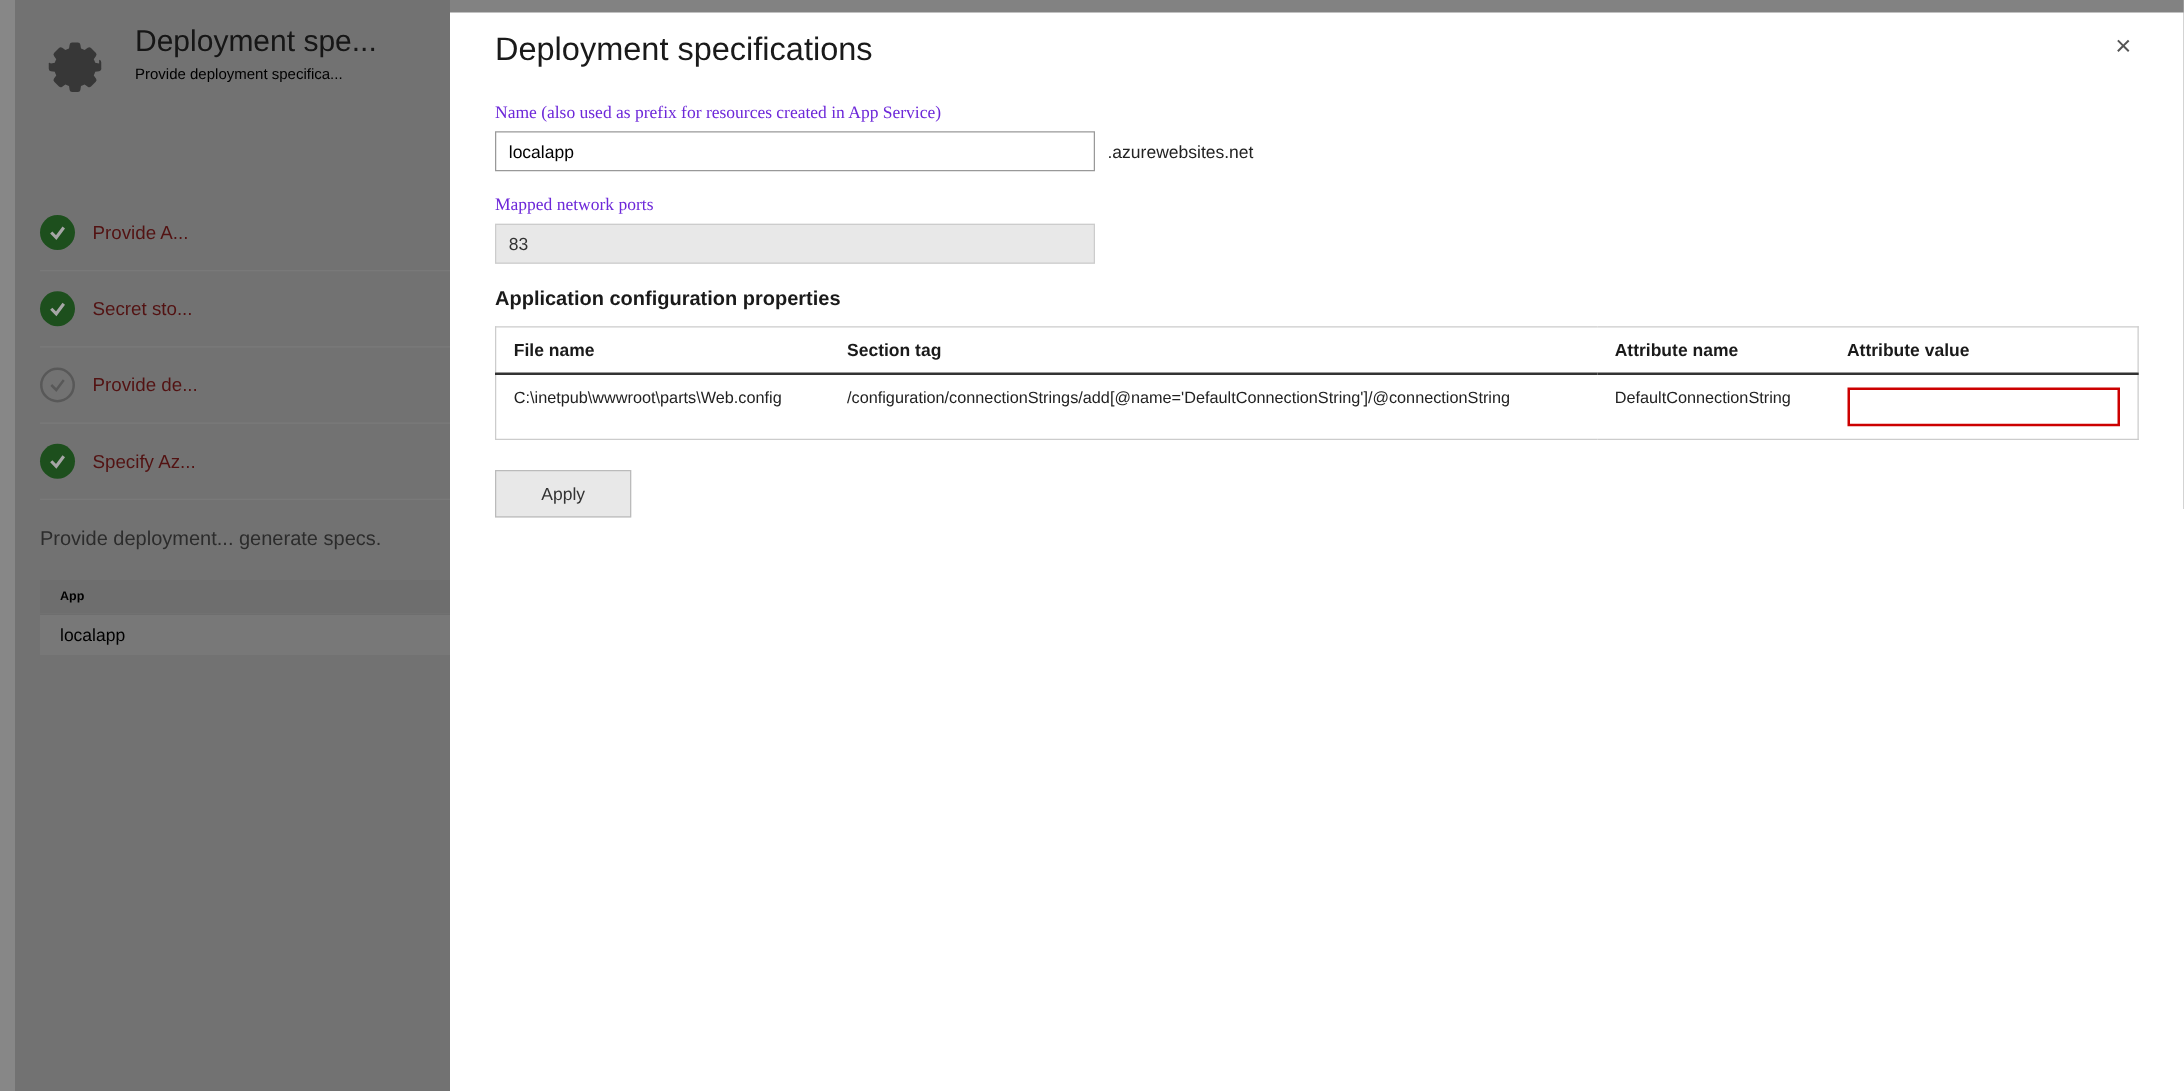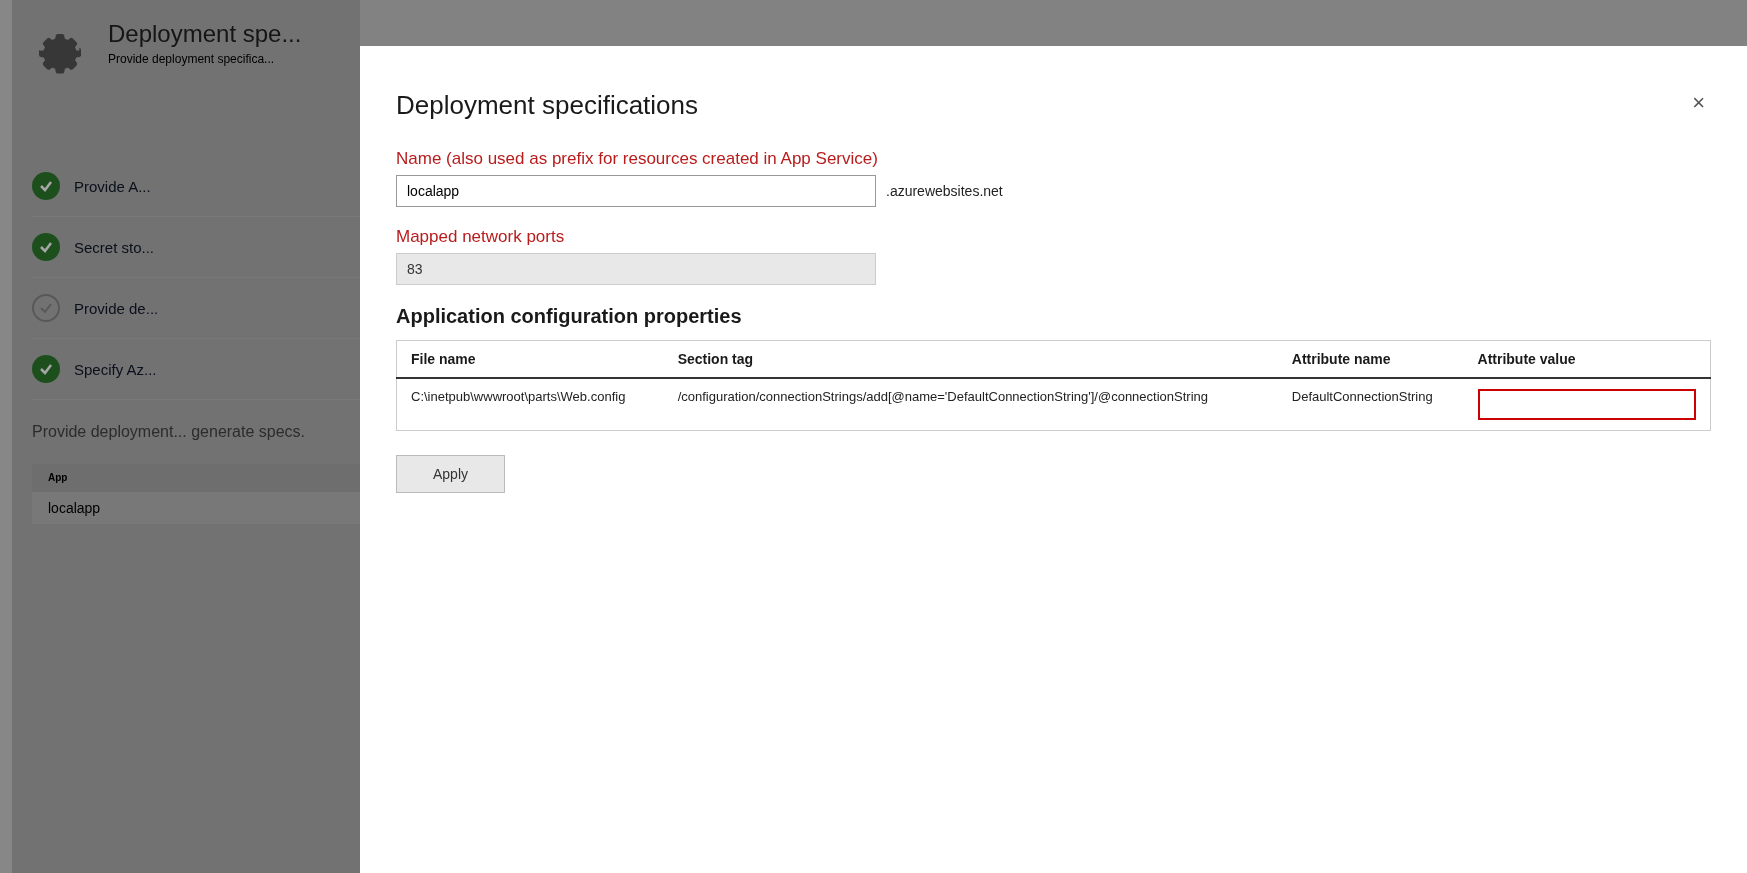--- a/index.html
+++ b/index.html
@@ -90,21 +90,21 @@
       border-radius: 50%;
       border: 2px solid #888;
       display: flex;
       align-items: center;
       justify-content: center;
       flex-shrink: 0;
     }
 
     .step-label {
       font-size: 15px;
-      color: #0f172a;
+      color: #7f1d1d;
     }
 
     .bg-content-area {
       position: absolute;
       top: 0;
       left: 360px;
       right: 0;
       bottom: 0;
       background: #c8c8c8;
       padding: 20px 30px;
@@ -132,23 +132,22 @@
     }
 
     
     .modal {
       position: absolute;
       top: 10px;
       left: 360px;
       right: 0;
       bottom: 0;
       background: #fff;
-      padding: 44px 36px 28px 36px;
+      padding: 14px 36px 28px 36px;
       overflow-y: auto;
-      margin-top: 36px;
     }
 
     .modal-header {
       display: flex;
       justify-content: space-between;
       align-items: flex-start;
       margin-bottom: 28px;
     }
 
     .modal-title {
@@ -166,23 +165,24 @@
       line-height: 1;
       padding: 2px 6px;
     }
 
     .form-group {
       margin-bottom: 20px;
     }
 
     .form-label {
       display: block;
-      font-size: 17px;
-      color: #b91c1c;
+      font-size: 14px;
+      color: #6d28d9;
       margin-bottom: 6px;
+      font-family: Liberation Serif, serif;
     }
 
     .name-row {
       display: flex;
       align-items: center;
       gap: 10px;
     }
 
     .name-input {
       flex: 1;
@@ -202,21 +202,21 @@
       width: 480px;
       padding: 7px 10px;
       border: 1px solid #ccc;
       background: #e8e8e8;
       font-size: 14px;
       color: #333;
       outline: none;
     }
 
     .section-title {
-      font-size: 20px;
+      font-size: 16px;
       font-weight: 700;
       color: #1a1a1a;
       margin-bottom: 12px;
       margin-top: 10px;
     }
 
     .config-table {
       width: 100%;
       border-collapse: collapse;
       border: 1px solid #ccc;

